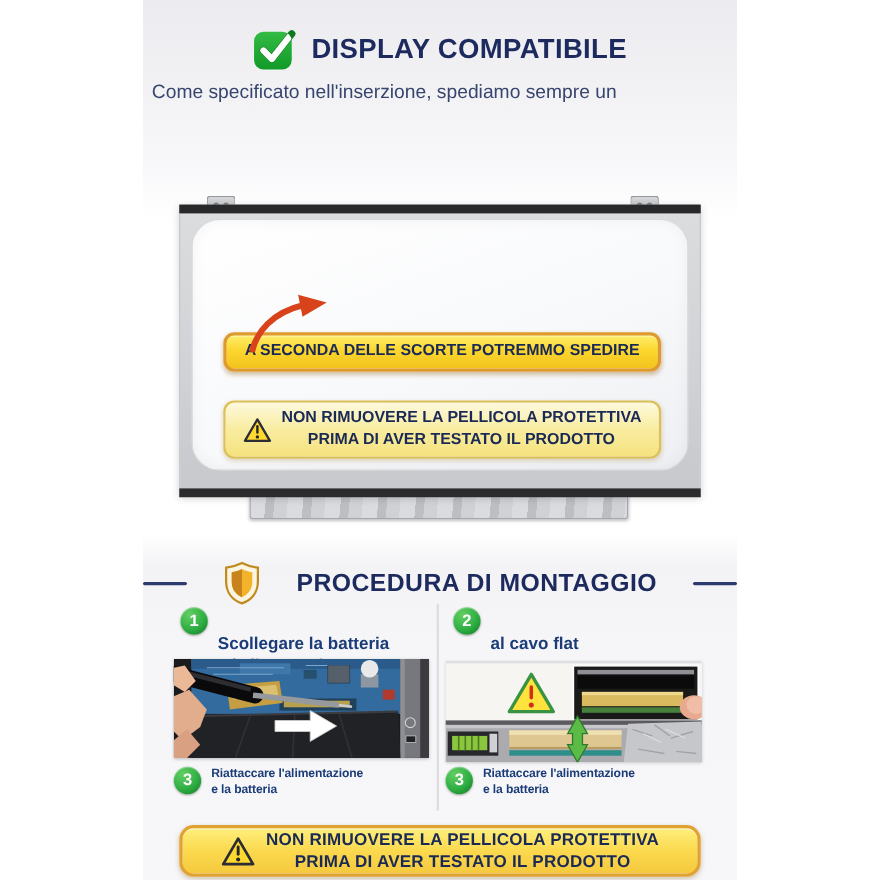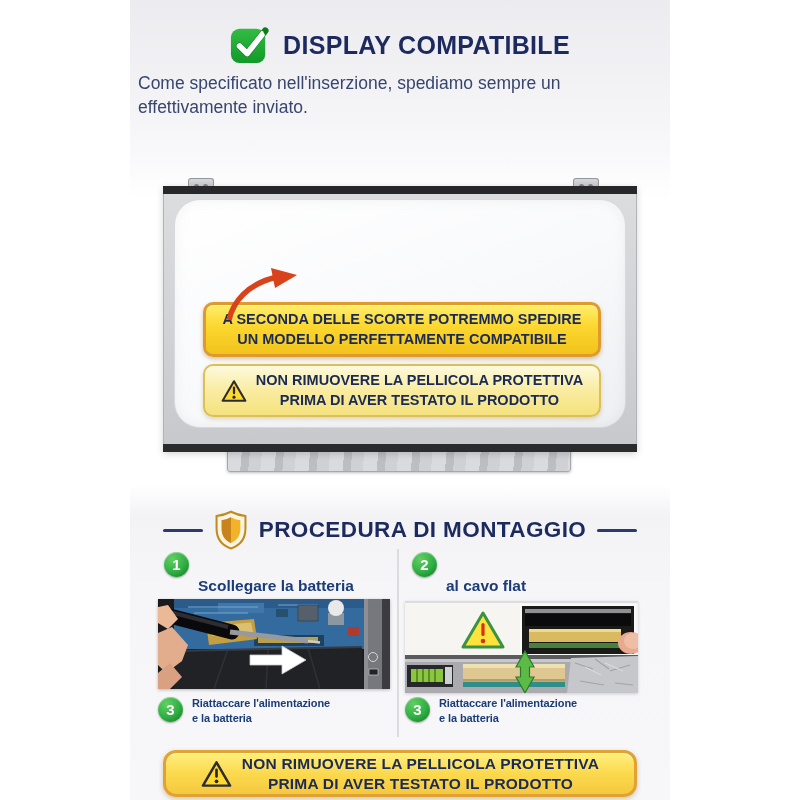--- a/index.html
+++ b/index.html
@@ -44,21 +44,21 @@
                  text-align:center; font-weight:800; font-size:14.5px; color:#1b2a55; line-height:1.36; }
   .label-film { position:absolute; left:40px; right:36px; top:178px; z-index:3; padding:5px 6px;
                 border-radius:10px; border:2px solid #dcbf58;
                 background:linear-gradient(180deg,#fdf9dd,#f9eca0 50%,#f5e27e);
                 box-shadow:0 2px 4px rgba(150,110,0,.25);
                 display:flex; align-items:center; justify-content:center; gap:9px; }
   .label-film .txt { text-align:center; font-weight:800; font-size:14.5px; color:#1b2a55; line-height:1.36; }
 
   
   .proc-hdr { position:absolute; top:510px; left:0; width:100%;
-              display:flex; align-items:center; justify-content:center; gap:11px; }
+              display:flex; align-items:center; justify-content:space-between; gap:11px; }
   .hline { width:40px; height:3px; background:#2c3a6e; border-radius:2px; }
   .proc-title { font-size:22.5px; font-weight:800; color:#1c2a5e; letter-spacing:.4px; }
 
   .step { position:absolute; display:flex; gap:9px; align-items:flex-start; }
   .badge { width:25px; height:25px; border-radius:50%; flex:none; margin-top:1px;
            background:radial-gradient(circle at 34% 28%, #63cf63, #2fae43 55%, #188a2c 85%, #0f7020);
            color:#fff; font-weight:800; font-size:15px; display:flex; align-items:center; justify-content:center;
            box-shadow:0 1px 2px rgba(0,0,0,.35), inset 0 1px 1px rgba(255,255,255,.4); }
   .step .lines { font-weight:700; color:#1b3c78; line-height:1.32; white-space:nowrap; }
   .row1 .lines { font-size:15.5px;margin-top:25px; }
@@ -101,21 +101,20 @@
         </defs>
         <rect x="1" y="3" width="36" height="36" rx="9" fill="url(#gg)"></rect>
         <path d="M10 21 L18 29 L37 5" stroke="#0e7a1e" stroke-width="7" fill="none" stroke-linecap="round" stroke-linejoin="round"></path>
         <path d="M10 21 L18 29 L37 5" stroke="#ffffff" stroke-width="6" fill="none" stroke-linecap="round" stroke-linejoin="round" clip-path="url(#ck)"></path>
       </svg>
       <div class="hdr-title">DISPLAY COMPATIBILE</div>
     </div>
 
     <div class="intro">
       <div>Come specificato nell'inserzione, spediamo sempre un</div>
-      <div>effettivamente inviato.</div>
     </div>
 
     <div class="panel-wrap">
       <div class="bracket bracket-l">
           <i></i>
           <i></i>
         </div>
       <div class="bracket bracket-r">
           <i></i>
           <i></i>
@@ -126,21 +125,20 @@
       <div class="panel-botbar"></div>
       <div class="panel-screen"></div>
 
       <svg class="red-arrow" viewBox="0 0 84 56">
         <path d="M8 54 C 12 36, 26 18, 56 11" fill="none" stroke="#d8431c" stroke-width="5.5"></path>
         <polygon points="50,2 76,9 54,22" fill="#d8431c"></polygon>
       </svg>
 
       <div class="label-stock">
         <div>A SECONDA DELLE SCORTE POTREMMO SPEDIRE</div>
-        <div>UN MODELLO PERFETTAMENTE COMPATIBILE</div>
       </div>
 
       <div class="label-film">
         <svg width="26" height="24" viewBox="0 0 40 36">
           <path d="M20 3 L37.5 33 H2.5 Z" fill="#ffd92e" stroke="#2c2c34" stroke-width="3.2" stroke-linejoin="round"></path>
           <rect x="18.3" y="11" width="3.4" height="12" rx="1.7" fill="#26262e"></rect>
           <circle cx="20" cy="27.5" r="2.4" fill="#26262e"></circle>
         </svg>
         <div class="txt">
           <div>NON RIMUOVERE LA PELLICOLA PROTETTIVA</div>

